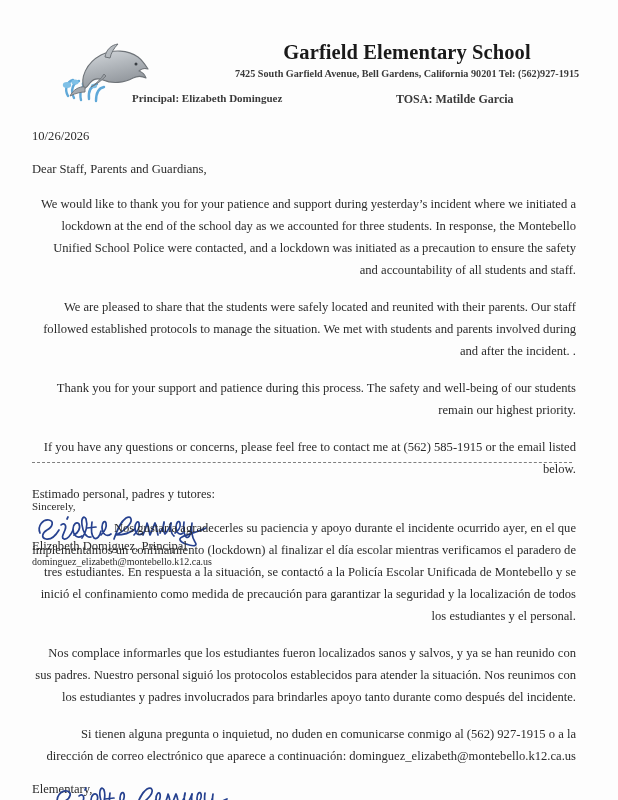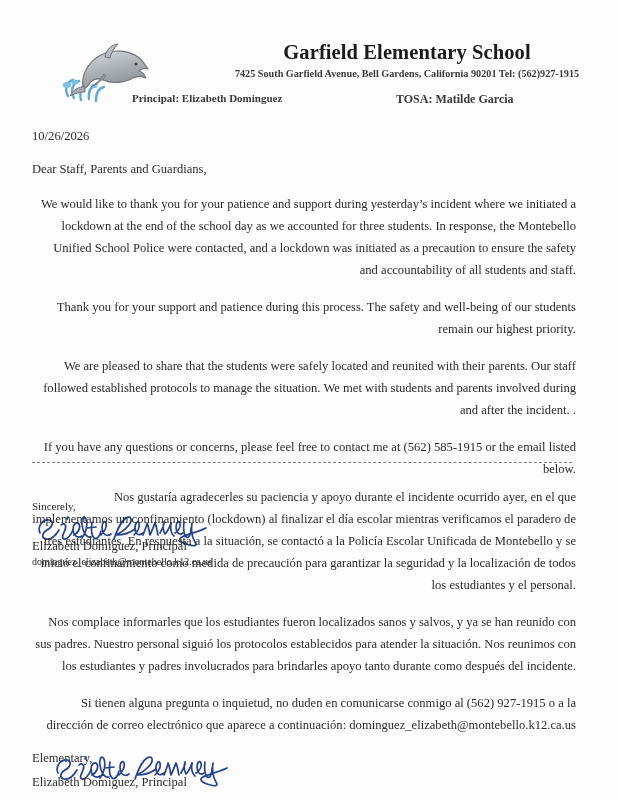--- a/index.html
+++ b/index.html
@@ -250,22 +250,22 @@
     </div>
   </div>
 
   <div class="body-area">
 
     <div class="doc-date">10/26/2026</div>
 
     <div class="salutation">Dear Staff, Parents and Guardians,</div>
 
     <p class="para">We would like to thank you for your patience and support during yesterday’s incident where we initiated a lockdown at the end of the school day as we accounted for three students.  In response, the Montebello Unified School Police were contacted, and a lockdown was initiated as a precaution to ensure the safety and accountability of all students and staff.</p>
+    <p class="para">We are pleased to share that the students were safely located and reunited with their parents. Our staff followed established protocols to manage the situation.  We met with students and parents involved during and after the incident.   .</p>
     <p class="para">Thank you for your support and patience during this process. The safety and well-being of our students remain our highest priority.</p>
-    <p class="para">We are pleased to share that the students were safely located and reunited with their parents. Our staff followed established protocols to manage the situation.  We met with students and parents involved during and after the incident.   .</p>
     <p class="para">If you have any questions or concerns, please feel free to contact  me at (562) 585-1915 or the email listed below.</p>
 
     <div class="closing">Sincerely,</div>
 
     <div class="sig-block">
       <div class="sig-ink">
         <svg width="190" height="34" viewBox="0 0 190 34" xmlns="http://www.w3.org/2000/svg">
           <g fill="none" stroke="#26418f" stroke-width="1.7" stroke-linecap="round" stroke-linejoin="round">
             <path d="M6 20 C3 13, 9 6, 15 7 C20 8, 19 14, 13 17 C8 20, 7 25, 12 26 C17 27, 22 22, 25 17"></path>
             <path d="M27 12 C30 9, 33 12, 31 17 C29 22, 27 25, 30 26 C33 27, 37 22, 39 17"></path>
@@ -288,20 +288,21 @@
       </div>
       <div class="sig-name">Elizabeth Domiguez, Principal</div>
       <div class="sig-email">dominguez_elizabeth@montebello.k12.ca.us</div>
     </div>
   </div>
 
   <div class="divider"></div>
 
   <div class="spanish-area">
 
+    <div class="salutation">Estimado personal, padres y tutores:</div>
 
     <p class="para">Nos gustaría agradecerles su paciencia y apoyo durante el incidente ocurrido ayer, en el que implementamos un confinamiento (lockdown) al finalizar el día escolar mientras verificamos el paradero de tres estudiantes. En respuesta a la situación, se contactó a la Policía Escolar Unificada de Montebello y se inició el confinamiento como medida de precaución para garantizar la seguridad y la localización de todos los estudiantes y el personal.</p>
     <p class="para">Nos complace informarles que los estudiantes fueron localizados sanos y salvos, y ya se han reunido con sus padres. Nuestro personal siguió los protocolos establecidos para atender la situación. Nos reunimos con los estudiantes y padres involucrados para brindarles apoyo tanto durante como después del incidente.</p>
     <p class="para">Si tienen alguna pregunta o inquietud, no duden en comunicarse conmigo al (562) 927-1915 o a la dirección de correo electrónico que aparece a continuación: dominguez_elizabeth@montebello.k12.ca.us</p>
 
     <div class="sig-block-es">
       <div class="closing-es">Elementary,</div>
       <div class="sig-ink-es">
         <svg width="195" height="30" viewBox="0 0 195 30" xmlns="http://www.w3.org/2000/svg">
           <g fill="none" stroke="#26418f" stroke-width="1.7" stroke-linecap="round" stroke-linejoin="round">

